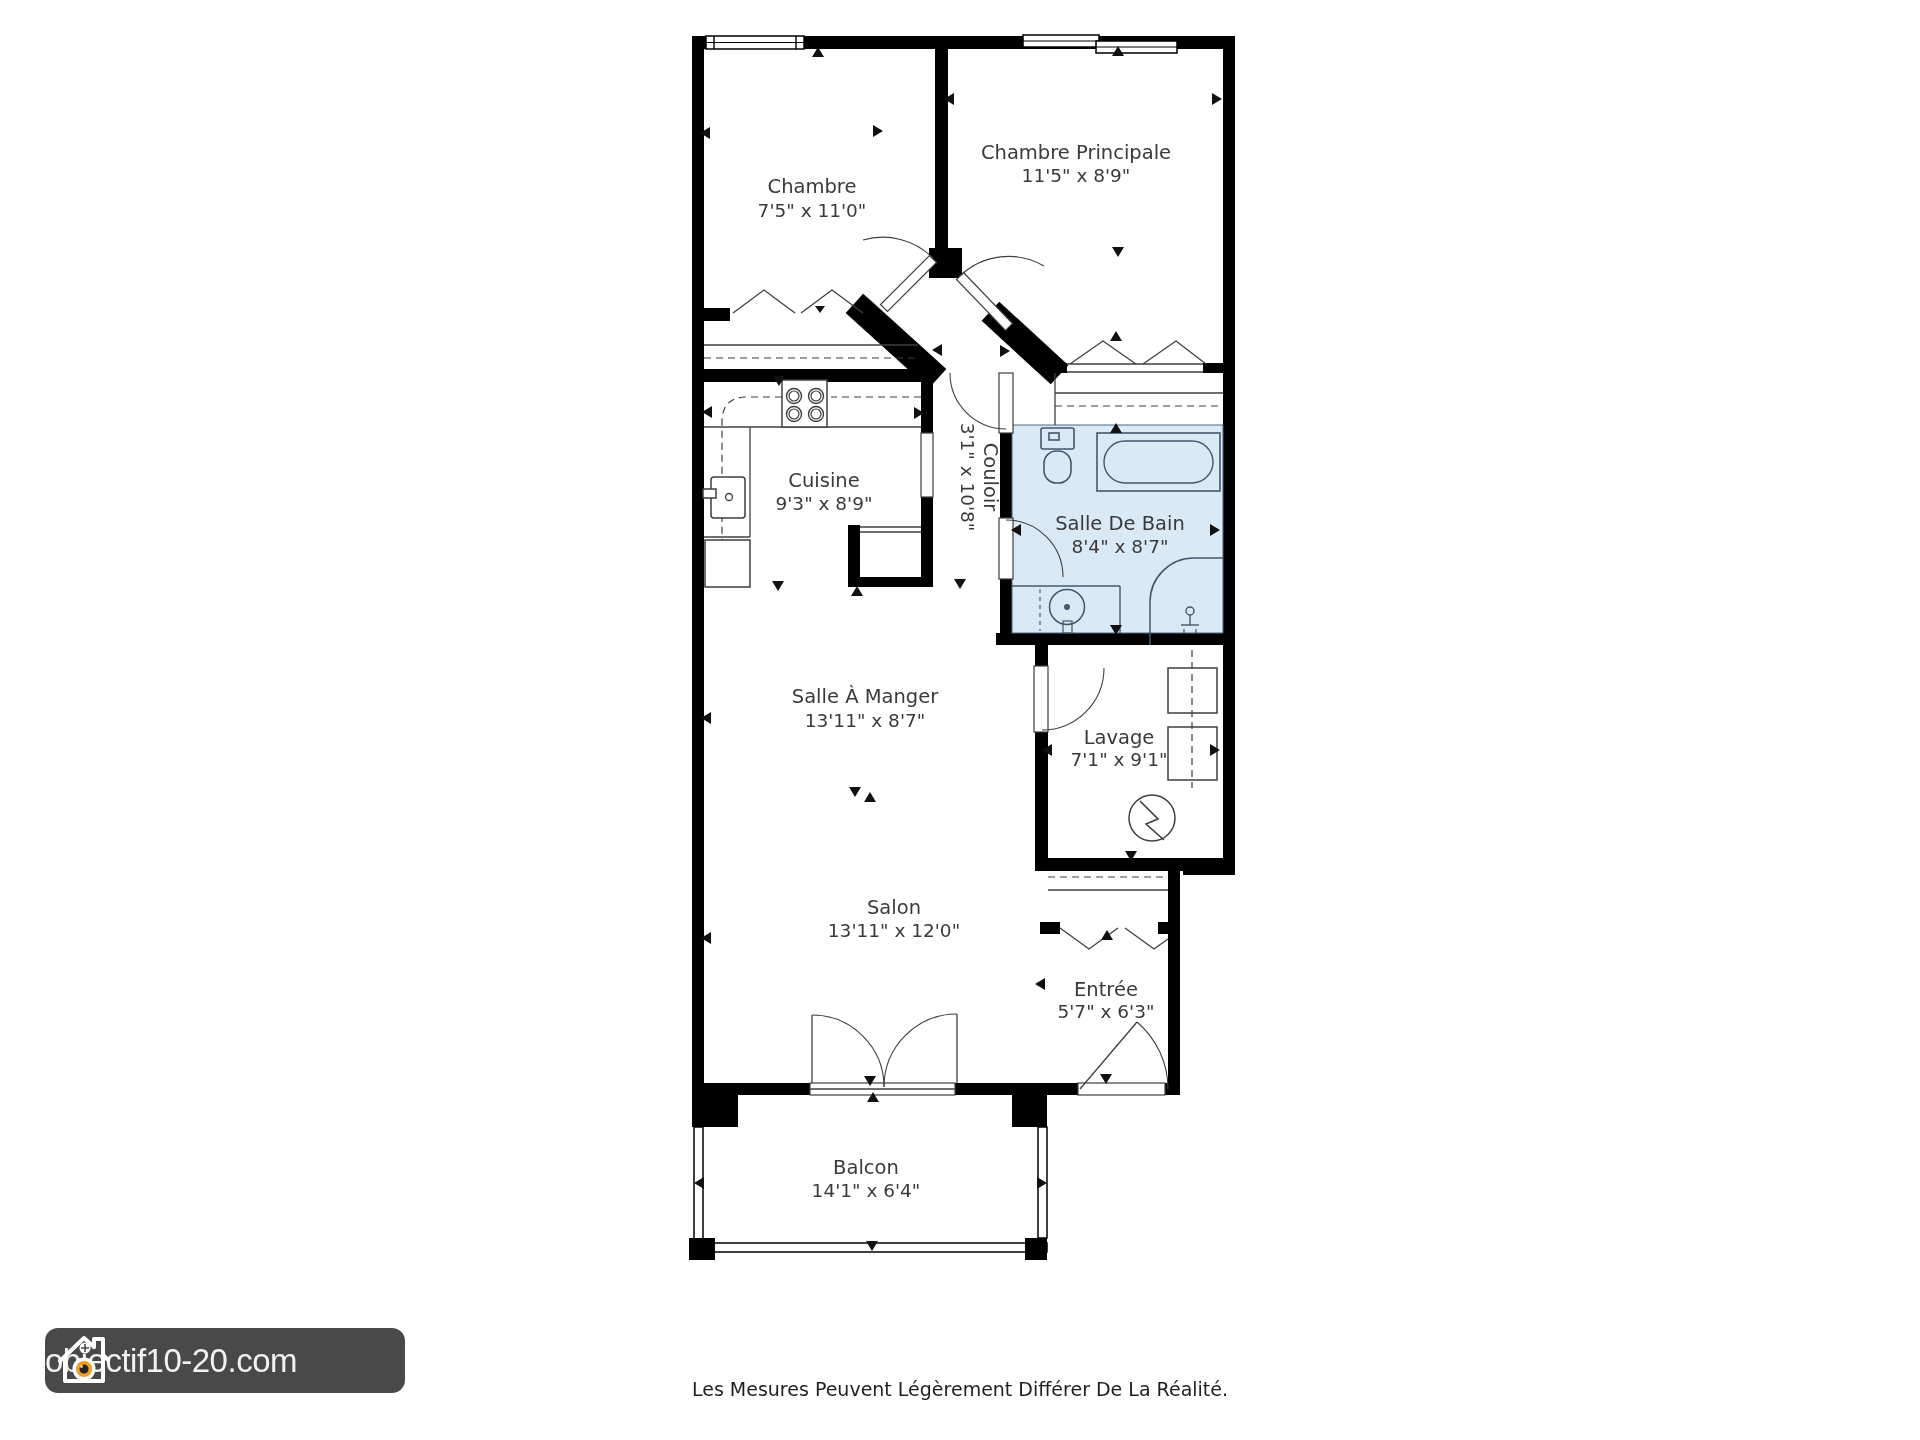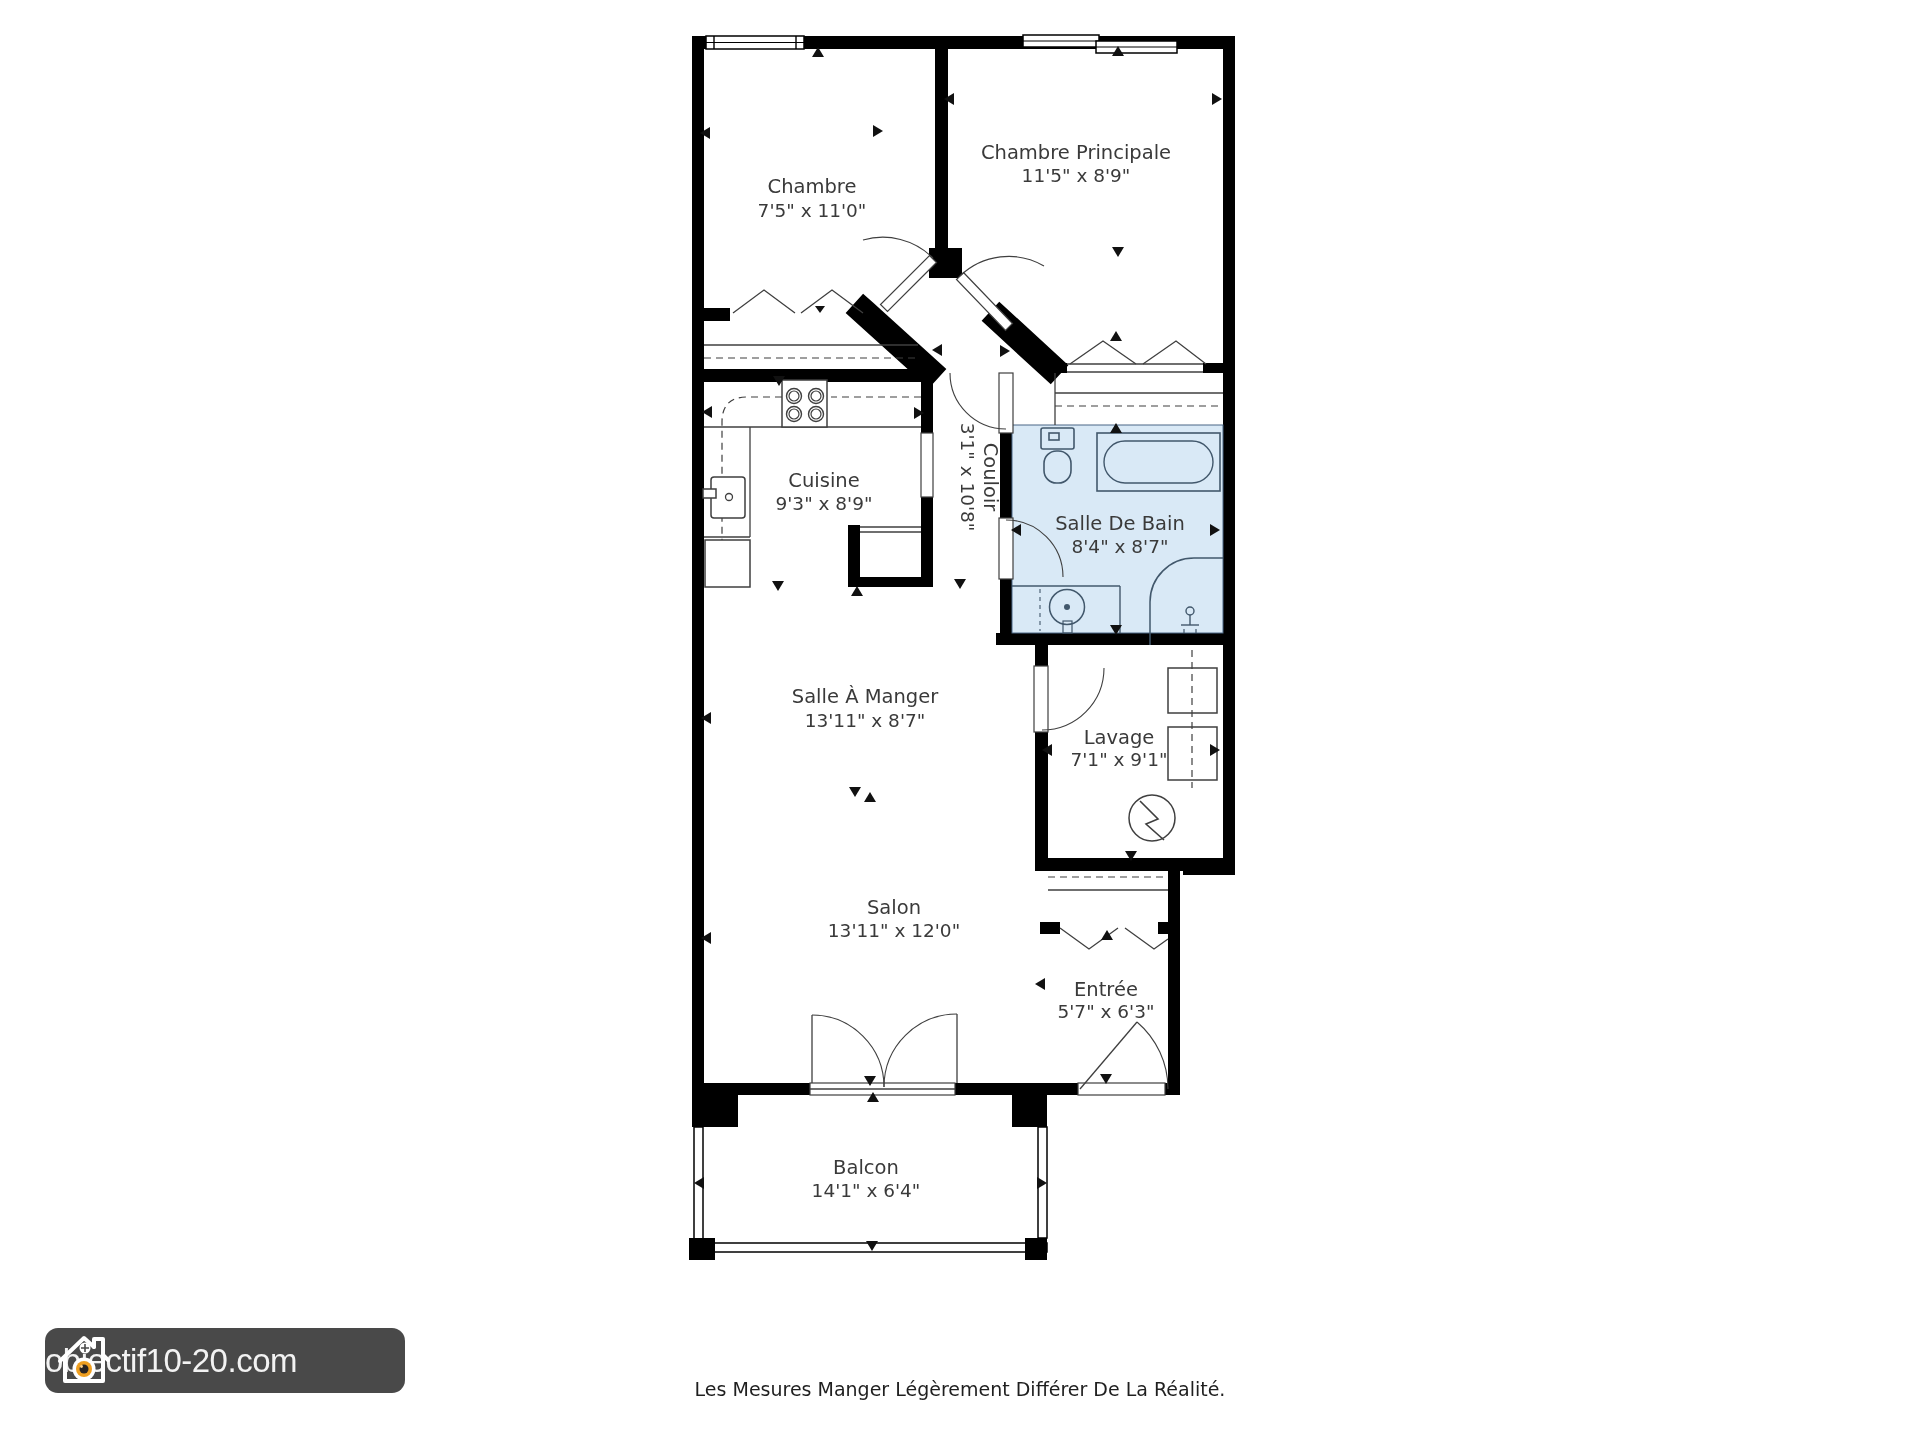--- a/index.html
+++ b/index.html
@@ -296,14 +296,14 @@
       <circle cx="32" cy="41" r="11.5" fill="#ffffff"></circle>
       <circle cx="32" cy="41" r="8" fill="#ef9f20"></circle>
       <circle cx="32" cy="41" r="4.5" fill="#2a2421"></circle>
       <circle cx="29.5" cy="38.5" r="1.4" fill="#ffd28a"></circle>
       <circle cx="33" cy="20" r="5.5" fill="#ffffff"></circle>
       <path d="M 33 16 L 33 24 M 29 20 L 37 20" stroke="#4a4a4a" stroke-width="1.6"></path>
     </svg>
     <span class="txt">objectif10-20.com</span>
   </div>
 
-  <div id="disclaimer">Les Mesures Manger Légèrement Différer De La Réalité.</div>
+  <div id="disclaimer">Les Mesures Peuvent Légèrement Différer De La Réalité.</div>
 </div>
 
 </body></html>

